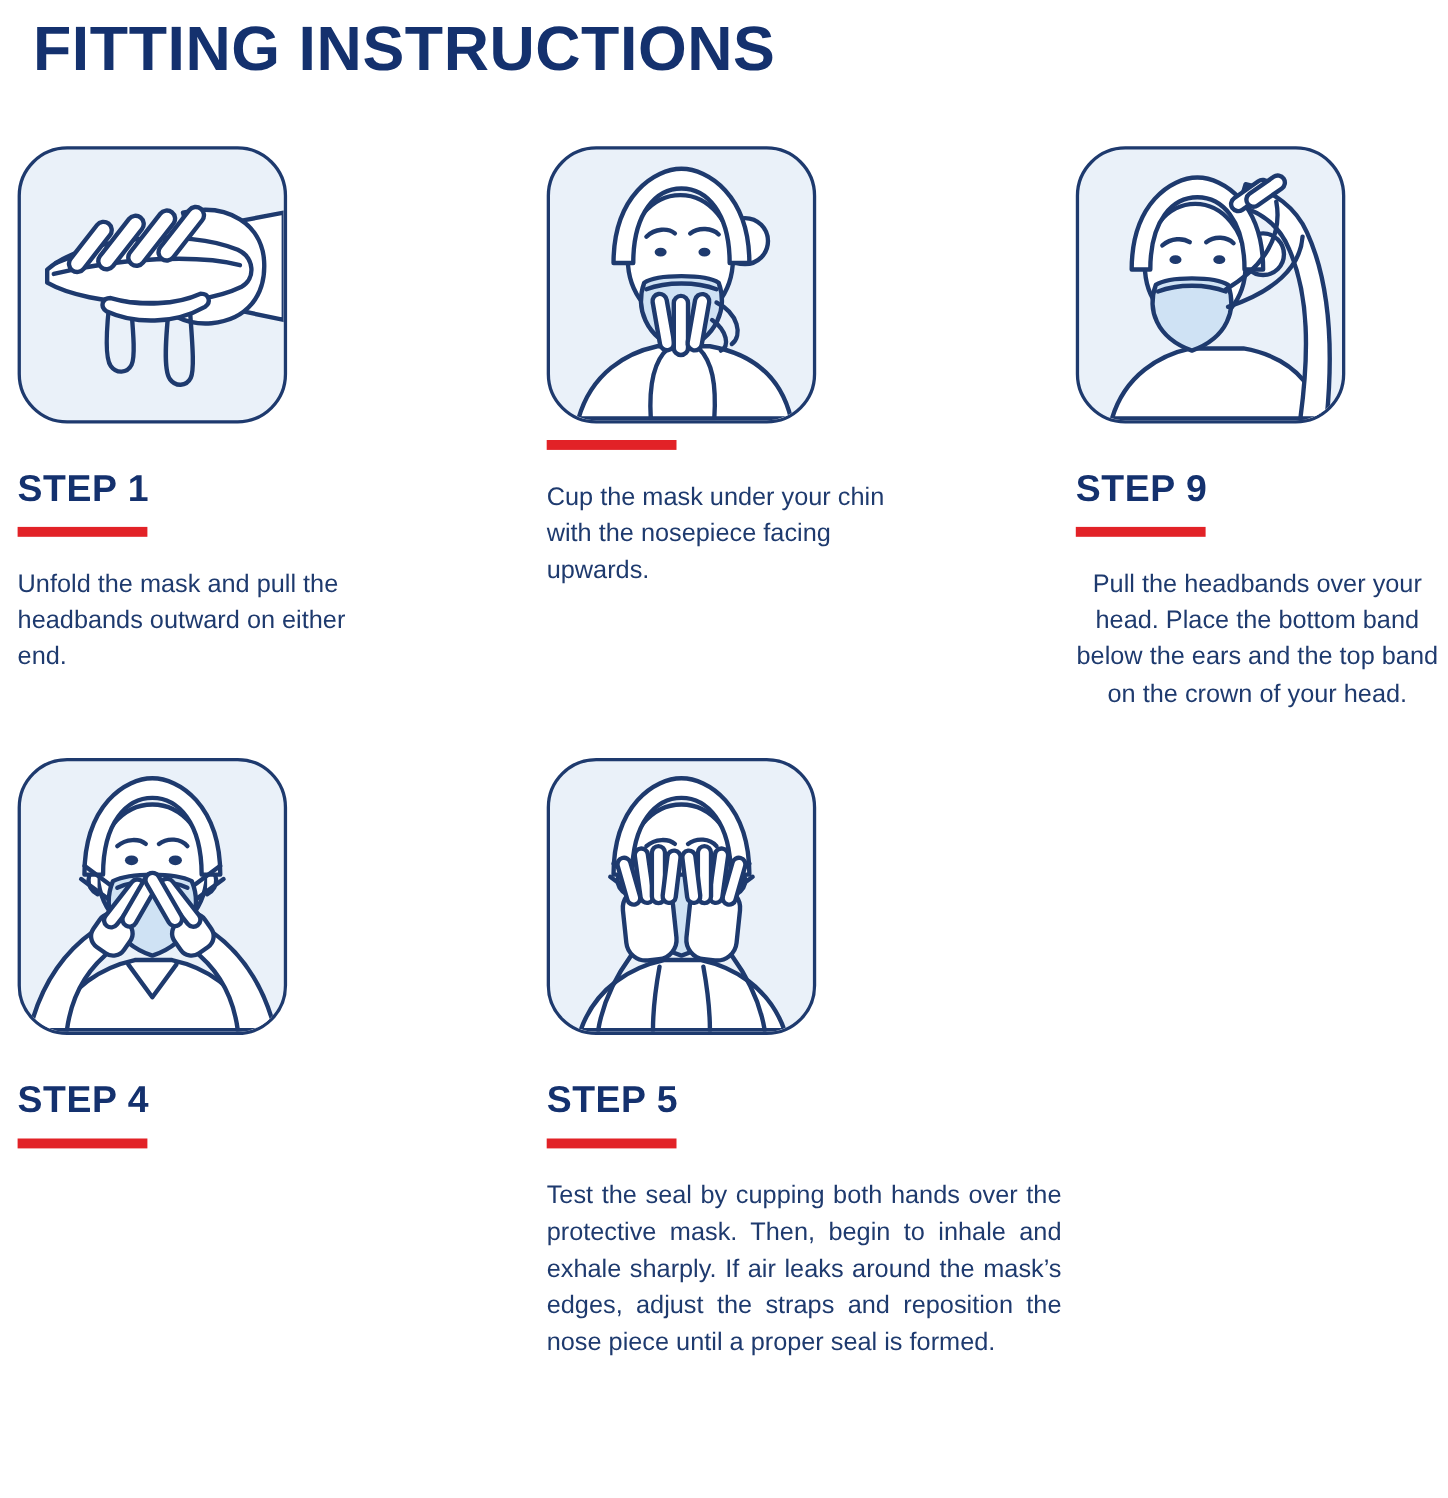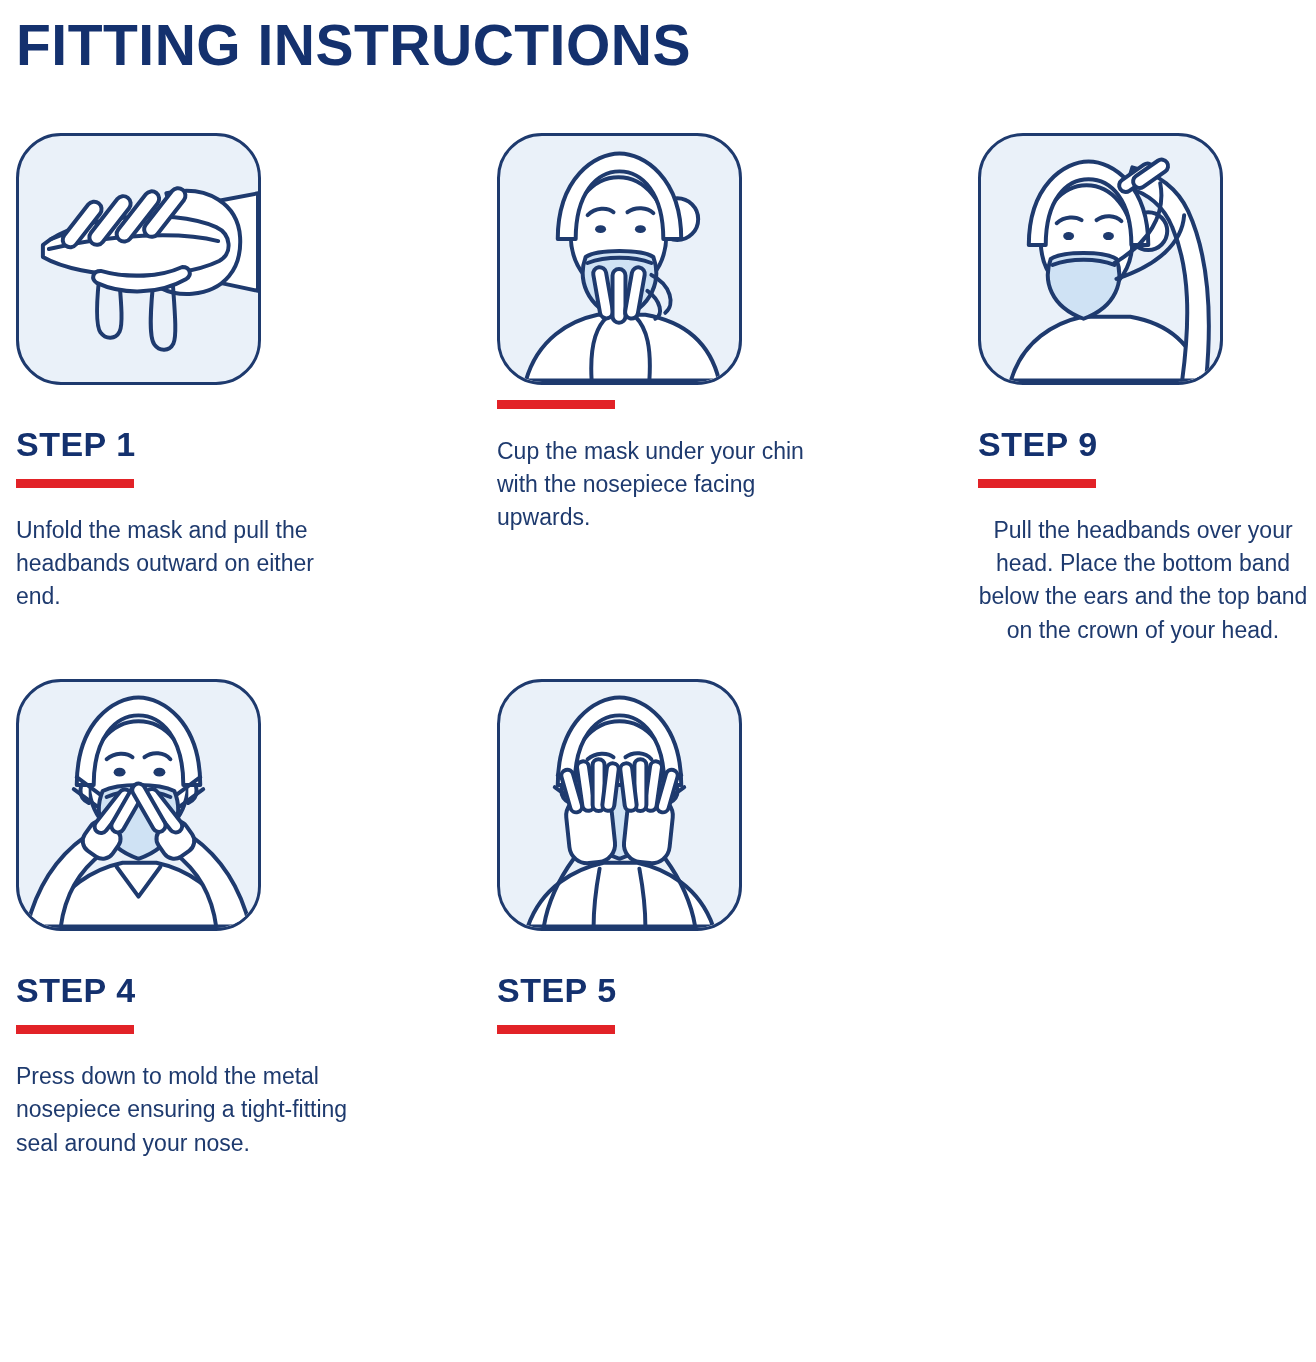--- a/index.html
+++ b/index.html
@@ -10,26 +10,27 @@
     color: #1e3a6e;
     overflow: hidden;
   }
   .page { padding: 14px 16px 0 16px; }
   .page-title {
     font-size: 57px;
     font-weight: 800;
     letter-spacing: 0.5px;
     color: #14316e;
     line-height: 1.1;
+    margin-left: 14px;
   }
   .steps-grid {
     margin-top: 56px;
     display: grid;
     grid-template-columns: 481px 481px 322px;
-    row-gap: 32px;
+    row-gap: 42px;
     align-items: start;
   }
   .step { }
   .illu {
     width: 245px; height: 252px;
     background: #eaf1f9;
     border: 3px solid #1e3a6e;
     border-radius: 45px;
     overflow: hidden;
   }
@@ -166,21 +167,20 @@
           <rect class="fw" x="66" y="138" width="34" height="34" rx="12" transform="rotate(35 83 155)"></rect>
           <rect class="fw" x="140" y="138" width="34" height="34" rx="12" transform="rotate(-35 157 155)"></rect>
           <rect class="fw" x="88" y="100" width="13" height="52" rx="6.5" transform="rotate(38 94 126)"></rect>
           <rect class="fw" x="103" y="96" width="13" height="54" rx="6.5" transform="rotate(30 109 123)"></rect>
           <rect class="fw" x="139" y="100" width="13" height="52" rx="6.5" transform="rotate(-38 145 126)"></rect>
           <rect class="fw" x="124" y="96" width="13" height="54" rx="6.5" transform="rotate(-30 130 123)"></rect>
         </svg>
       </div>
       <h2 class="step-label">STEP 4</h2>
       <div class="rule"></div>
-      <p class="desc">Press down to mold the metal nosepiece ensuring a tight-fitting seal around your nose.</p>
     </section>
 
     <section class="step step-5">
       <div class="illu">
         <svg viewBox="0 0 240 240">
           <path class="fw" d="M28 242 C42 202 76 184 104 178 L138 178 C166 184 200 202 214 242 Z"></path>
           <ellipse class="fw" cx="120" cy="96" rx="50" ry="60"></ellipse>
           <path class="fw" d="M70 96 C60 96 58 112 70 118"></path>
           <path class="fw" d="M170 96 C180 96 182 112 170 118"></path>
           <path class="fw" d="M58 100 C58 36 96 12 120 12 C144 12 182 36 182 100 L165 100 C165 52 143 30 120 30 C97 30 75 52 75 100 Z"></path>
@@ -204,18 +204,19 @@
           <rect class="fw" x="105" y="78" width="12" height="48" rx="6" transform="rotate(7 111 102)"></rect>
           <rect class="fw" x="126" y="112" width="46" height="66" rx="18" transform="rotate(6 149 145)"></rect>
           <rect class="fw" x="162" y="84" width="12" height="44" rx="6" transform="rotate(16 168 106)"></rect>
           <rect class="fw" x="148" y="76" width="12" height="50" rx="6" transform="rotate(8 154 101)"></rect>
           <rect class="fw" x="135" y="74" width="12" height="52" rx="6"></rect>
           <rect class="fw" x="123" y="78" width="12" height="48" rx="6" transform="rotate(-7 129 102)"></rect>
         </svg>
       </div>
       <h2 class="step-label">STEP 5</h2>
       <div class="rule"></div>
+      <p class="desc">Test the seal by cupping both hands over the protective mask. Then, begin to inhale and exhale sharply. If air leaks around the mask’s edges, adjust the straps and reposition the nose piece until a proper seal is formed.</p>
     </section>
 
     <div></div>
 
   </div>
 </div>
 
 </body></html>

